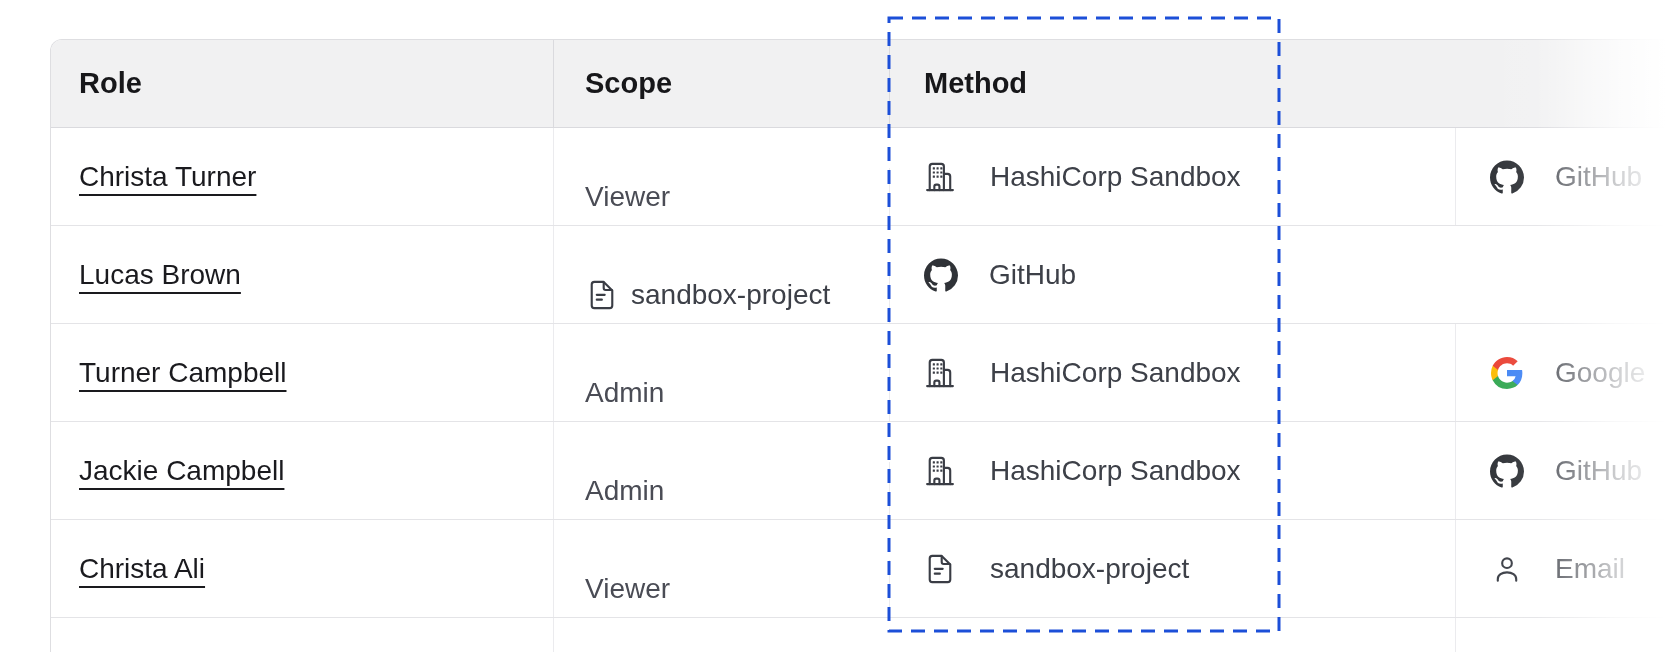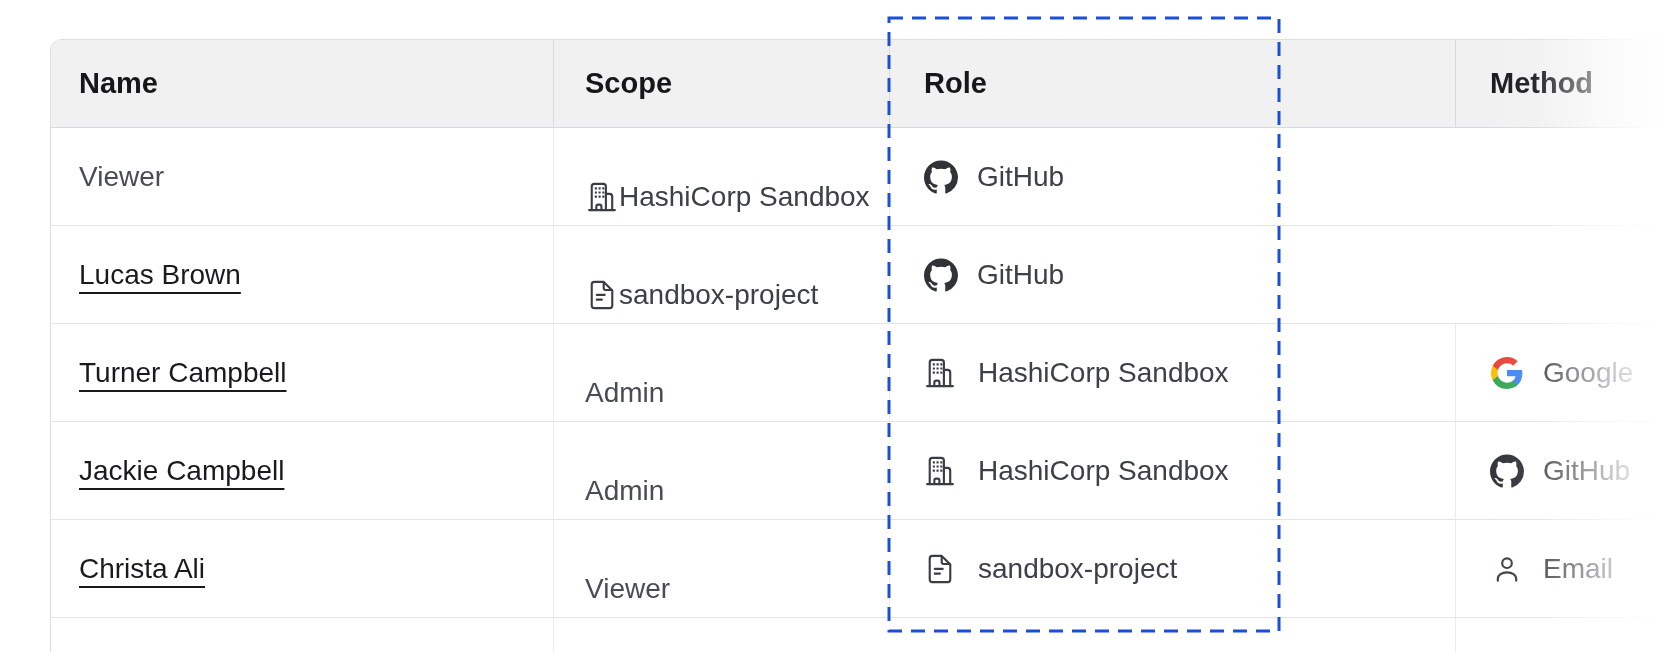--- a/index.html
+++ b/index.html
@@ -35,21 +35,21 @@
     border-right:1px solid var(--body-col-border);overflow:hidden;
   }
   .td:nth-child(2){padding-left:31px;margin-top:40px;}
   .td:nth-child(3){padding-left:33px;gap:21px;}
   .td:last-child{border-right:none;padding-left:34px;gap:19px;}
   .name-link{
     color:var(--name-link);font-weight:500;cursor:pointer;
     text-decoration:underline;text-decoration-thickness:2px;text-underline-offset:8px;
   }
   .role-text{color:var(--role-text);}
-  .cell-text{color:var(--cell-text);white-space:nowrap;}
+  .cell-text{color:var(--cell-text);white-space:nowrap;margin-left:12px;}
   .cicon{width:34px;height:34px;flex:0 0 34px;display:flex;align-items:center;justify-content:center;}
   .cicon svg{display:none;width:34px;height:34px;}
   .cicon[data-icon="org-building-icon"] svg.i-org{display:block;}
   .cicon[data-icon="document-icon"] svg.i-doc{display:block;}
   .cicon[data-icon="github-icon"] svg.i-github{display:block;}
   .cicon[data-icon="google-icon"] svg.i-google{display:block;width:32px;height:32px;}
   .cicon[data-icon="user-icon"] svg.i-user{display:block;}
   .stroke-ic{fill:none;stroke:var(--icon);stroke-width:1.5;stroke-linecap:round;stroke-linejoin:round;}
   .win{fill:var(--icon);}
   .i-github path{fill:var(--github);}
@@ -63,38 +63,38 @@
     background:linear-gradient(to right, rgba(255,255,255,0) 0%, rgba(255,255,255,0.08) 30%,
                rgba(255,255,255,0.75) 72%, #ffffff 97%);
   }
 </style>
 </head>
 <body>
 
 <div class="viewport">
   <div class="table">
     <div class="thead" id="thead">
+
   <div class="th">
-          <span class="th-label">Name</span>
+          <span class="th-label">Role</span>
         </div>
 
   <div class="th">
           <span class="th-label">Scope</span>
-        </div>
-
-  <div class="th">
-          <span class="th-label">Role</span>
         </div>
 
   <div class="th">
           <span class="th-label">Method</span>
         </div>
 </div>
     <div id="tbody">
   <div class="row">
+    <div class="td td-name">
+      <a class="name-link">Christa Turner</a>
+    </div>
     <div class="td td-role">
       <span class="role-text">Viewer</span>
     </div>
     <div class="td td-scope">
       <span class="cicon scope-icon" data-icon="org-building-icon">
         <svg class="i-org" viewBox="0 0 24 24">
           <path class="stroke-ic" d="M4.75 21.25V4.6c0-1.02.83-1.85 1.85-1.85h6.3c1.02 0 1.85.83 1.85 1.85v16.65"></path>
           <path class="stroke-ic" d="M14.75 9.75h2.6c1.02 0 1.85.83 1.85 1.85v9.65"></path>
           <path class="stroke-ic" d="M2.9 21.25h18.2"></path>
           <path class="stroke-ic" d="M8 21.25v-2.6c0-.72.58-1.3 1.3-1.3h1c.72 0 1.3.58 1.3 1.3v2.6"></path>

